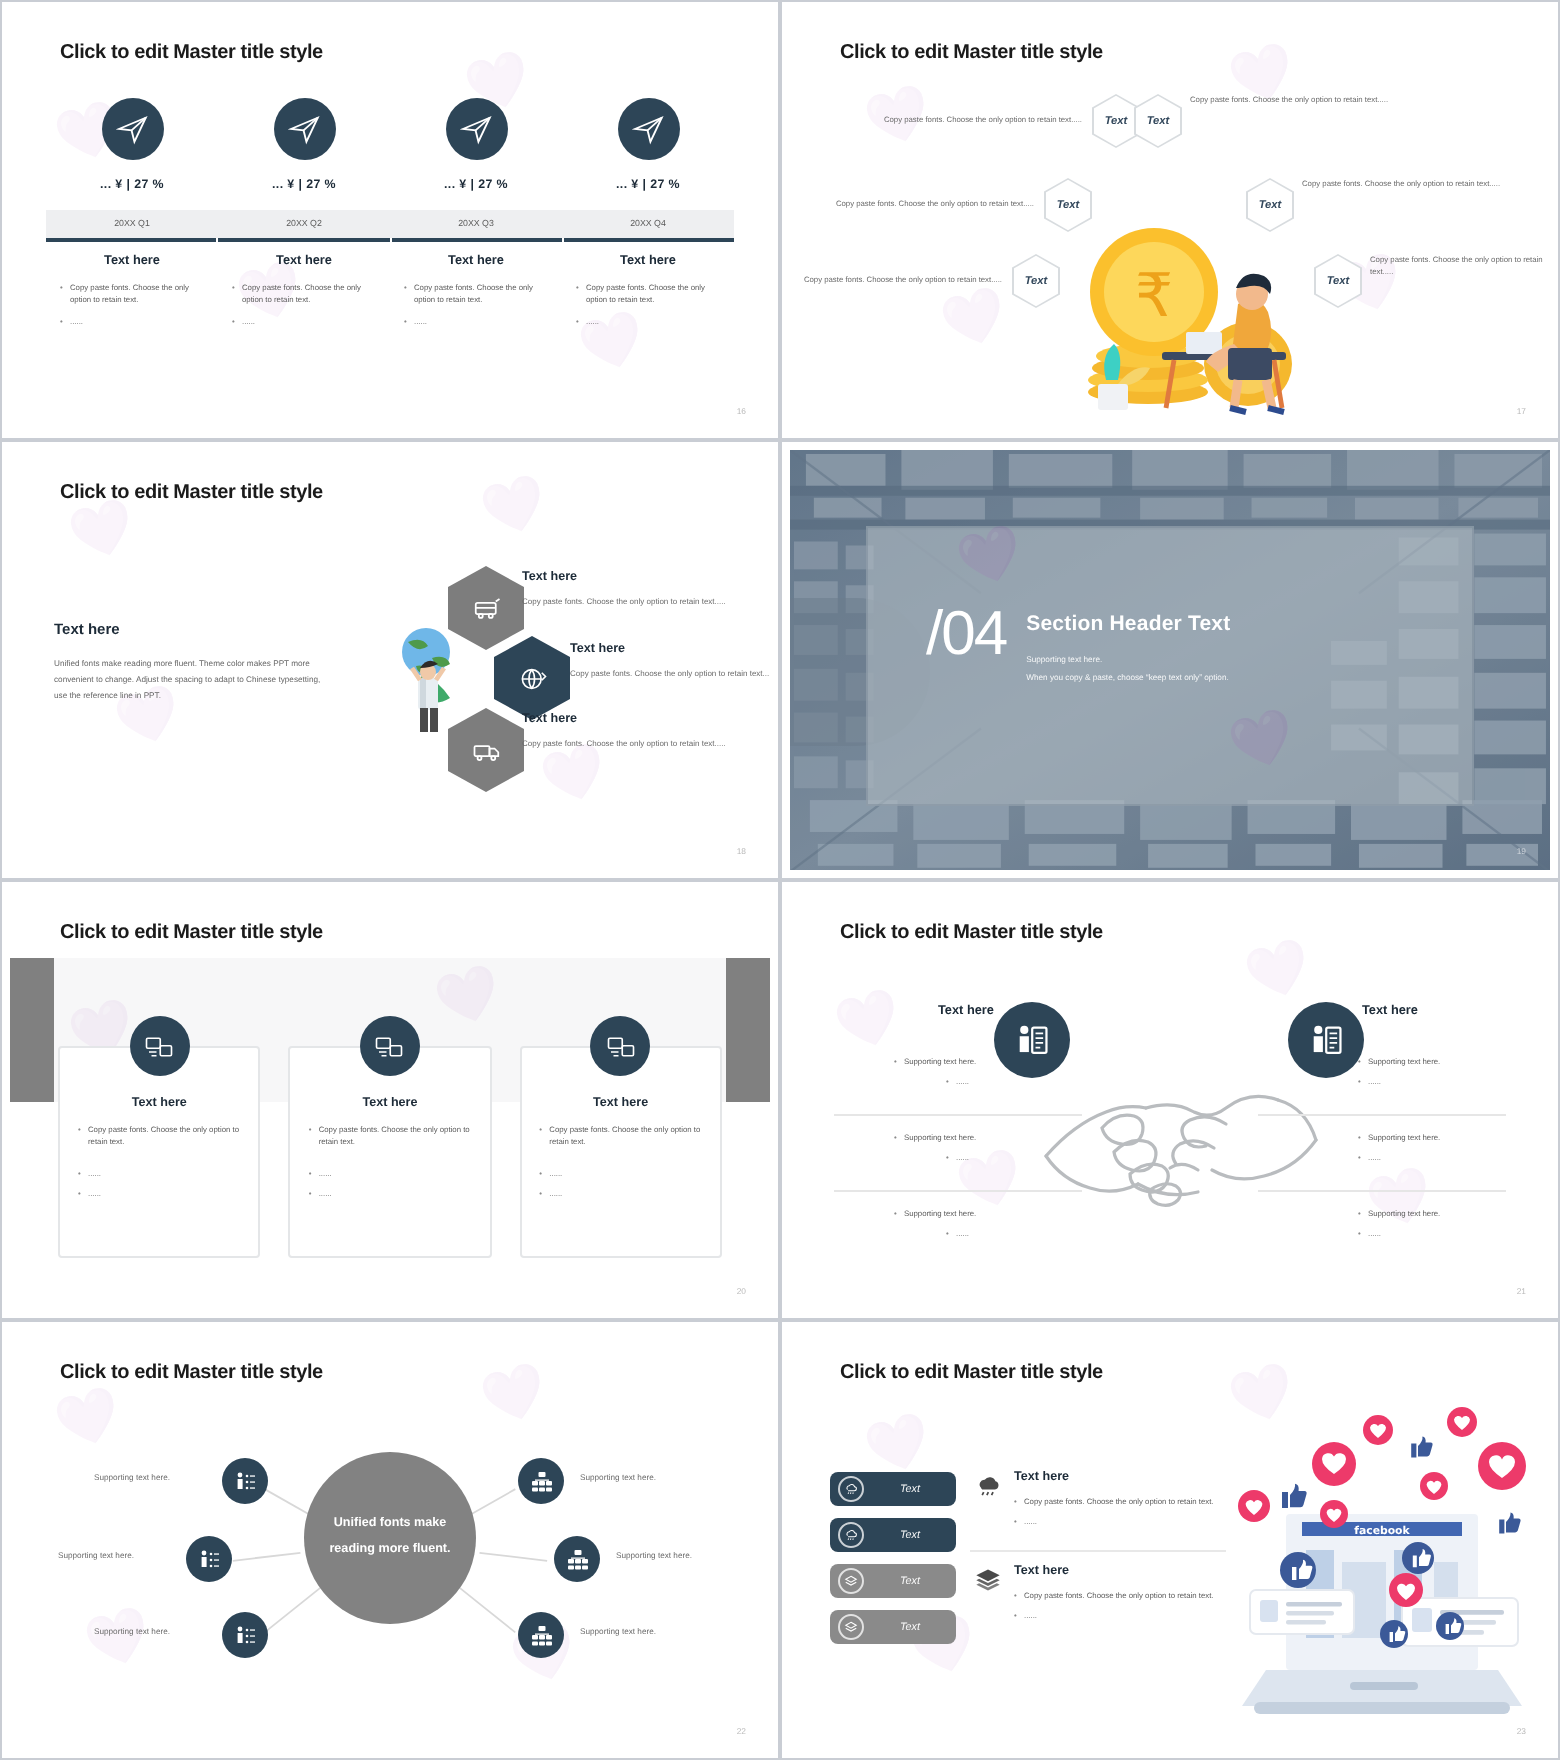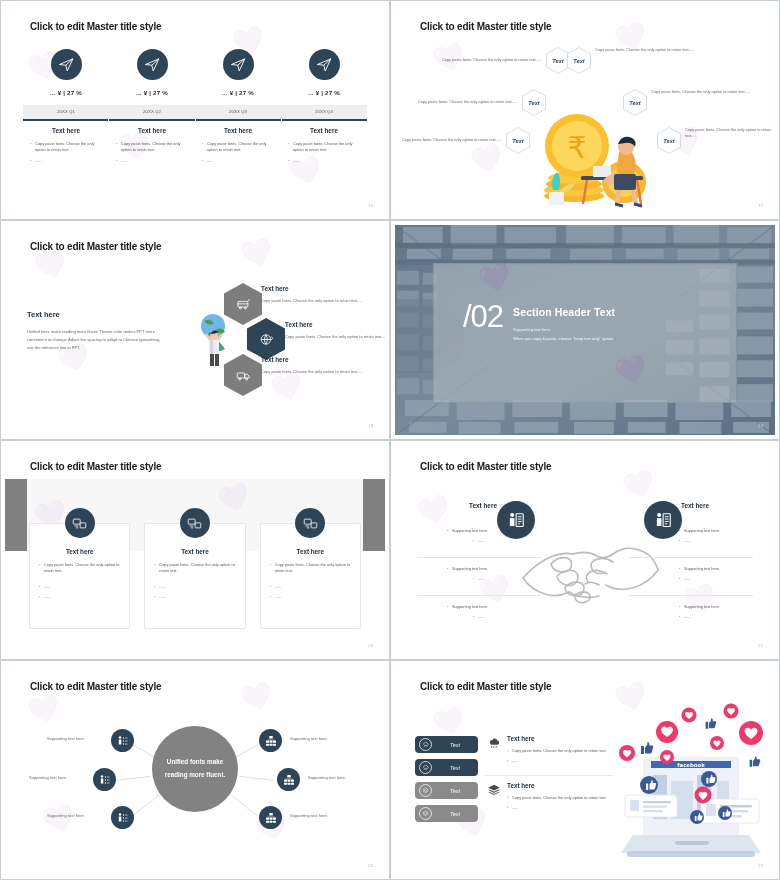--- a/index.html
+++ b/index.html
@@ -541,21 +541,21 @@
           <rect x="340" y="198" width="36" height="11"></rect>
         </g>
         <g stroke="#5b6e80" stroke-width="1.2" opacity="0.55" fill="none">
           <path d="M0 0 L96 72 M382 0 L286 72 M0 212 L96 140 M382 212 L286 140"></path>
         </g>
         <rect width="382" height="212" fill="#6c8299" opacity="0.30"></rect>
       </svg>
       <div class="s4-arc"></div>
       <div class="s4-panel"></div>
       <div class="s4-txt">
-        <div class="s4-num">/02</div>
+        <div class="s4-num">/04</div>
         <div class="s4-body">
           <h3>Section Header Text</h3>
           <p>Supporting text here.</p>
           <p>When you copy &amp; paste, choose “keep text only” option.</p>
         </div>
       </div>
       <div class="wm" style="opacity:.11">
         <span style="left:22%;top:18%;color:#fff;">💜</span>
           <span style="left:58%;top:62%;color:#fff;">💜</span>
       </div>

